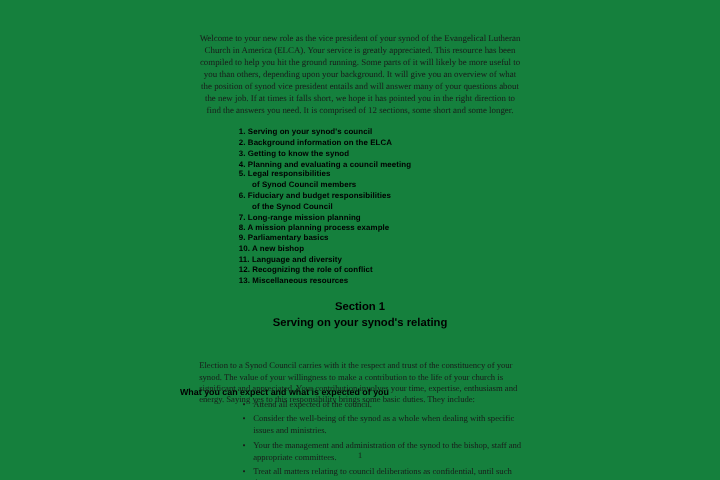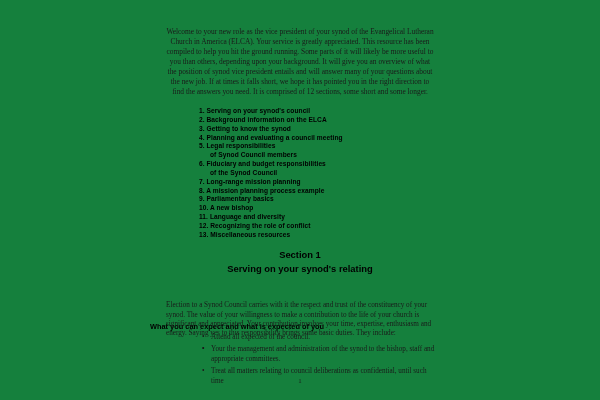--- a/index.html
+++ b/index.html
@@ -171,20 +171,20 @@
     <div class="line1">Section 1</div>
     <div class="line2">Serving on your synod's relating</div>
   </div>
 
   <div class="subhead">What you can expect and what is expected of you</div>
 
   <p class="body-par">Election to a Synod Council carries with it the respect and trust of the constituency of your synod. The value of your willingness to make a contribution to the life of your church is significant and appreciated. Your contribution involves your time, expertise, enthusiasm and energy.  Saying yes to this responsibility brings some basic duties. They include:</p>
 
   <div class="bullets">
       <div class="bullet-item"><span class="dot">•</span><span>Attend all expected of the council.</span></div>
-      <div class="bullet-item"><span class="dot">•</span></div>
+      <div class="bullet-item"><span class="dot">•</span><span>Consider the well-being of the synod as a whole when dealing with specific issues and ministries.</span></div>
       <div class="bullet-item"><span class="dot">•</span><span>Your the management and administration of the synod to the bishop, staff and appropriate committees.</span></div>
       <div class="bullet-item"><span class="dot">•</span><span>Treat all matters relating to council deliberations as confidential, until such time</span></div>
     </div>
 
   <div class="page-number">1</div>
 
 </div>
 
 </body></html>

